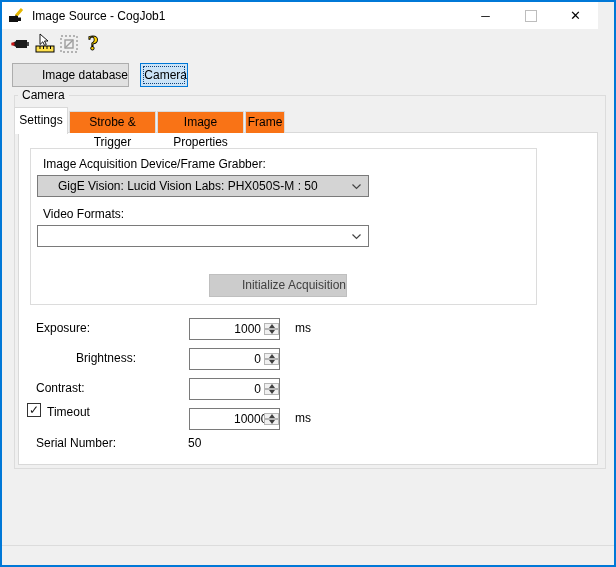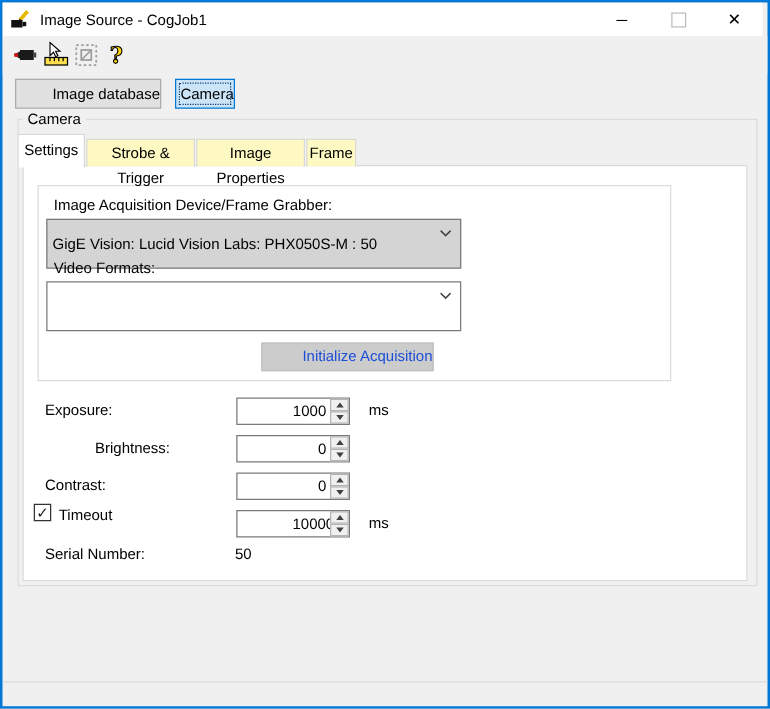--- a/index.html
+++ b/index.html
@@ -2,53 +2,53 @@
 <html><head>
 <meta charset="utf-8">
 <style>
   html,body{margin:0;padding:0;background:#c8c8c8;}
   .window{
     position:relative;width:616px;height:567px;box-sizing:border-box;
     border:2px solid #0078d7;background:#f0f0f0;overflow:hidden;
     font-family:"Liberation Sans",sans-serif;font-size:12px;color:#000;
   }
   
-  .titlebar{position:absolute;left:0;top:0;right:4px;height:27px;background:#fff;display:flex;align-items:center;}
+  .titlebar{position:absolute;left:0;top:0;right:16px;height:27px;background:#fff;display:flex;align-items:center;}
   .title-icon{width:17px;height:17px;margin-left:6px;flex:0 0 auto;}
   .title-text{margin-left:7px;font-size:12px;white-space:nowrap;}
   .win-controls{position:absolute;right:0;top:0;height:27px;display:flex;}
   .win-btn{width:45px;height:27px;display:flex;align-items:center;justify-content:center;color:#000;font-size:12px;}
   .max-square{width:10px;height:10px;border:1px solid #bdbdbd;display:block;}
   .close-glyph{font-size:13px;}
   
   .toolbar{position:absolute;left:0;top:27px;right:0;height:30px;background:#f0f0f0;}
   .tool-btn{position:absolute;top:30px;width:24px;height:24px;display:flex;align-items:center;justify-content:center;}
   
   .btn{box-sizing:border-box;text-align:right;}
   .btn-imagedb{position:absolute;left:10px;top:61px;width:117px;height:24px;line-height:22px;background:#e1e1e1;border:1px solid #adadad;}
   .btn-camera{position:absolute;left:138px;top:61px;width:48px;height:24px;line-height:22px;background:#cce4f7;border:1px solid #0078d7;}
   .focus-rect{position:absolute;left:2px;top:2px;right:2px;bottom:2px;border:1px dotted #10427a;pointer-events:none;}
   
   .groupbox{position:absolute;left:12px;top:93px;width:592px;height:374px;border:1px solid #dcdcdc;box-sizing:border-box;}
   .group-label{position:absolute;left:16px;top:86px;background:#f0f0f0;padding:0 4px;z-index:4;}
   .bottom-divider{position:absolute;left:0;right:0;top:543px;border-top:1px solid #dcdcdc;}
   
-  .tab{position:absolute;box-sizing:border-box;text-align:center;border:1px solid #d9d9d9;border-bottom:none;background:#fef9c3;top:109px;height:22px;line-height:20px;z-index:2;}
+  .tab{position:absolute;box-sizing:border-box;text-align:center;border:1px solid #d9d9d9;border-bottom:none;background:#f97316;top:109px;height:22px;line-height:20px;z-index:2;}
   .tab.active{top:105px;height:27px;line-height:25px;background:#fff;z-index:5;}
   .tabpage{position:absolute;left:16px;top:130px;width:580px;height:333px;background:#fff;border:1px solid #d9d9d9;box-sizing:border-box;z-index:1;}
   
   .inner-frame{position:absolute;left:11px;top:15px;width:507px;height:157px;border:1px solid #dcdcdc;box-sizing:border-box;}
   .lbl{position:absolute;white-space:nowrap;}
-  .combo{position:absolute;height:40px;box-sizing:border-box;border:1px solid #7a7a7a;display:flex;align-items:center;padding-left:4px;}
+  .combo{position:absolute;height:22px;box-sizing:border-box;border:1px solid #7a7a7a;display:flex;align-items:center;padding-left:20px;}
   .combo.gray{background:#d4d4d4;}
   .combo.white{background:#fff;}
   .combo .chev{position:absolute;right:7px;top:8px;}
-  .btn-init{position:absolute;left:178px;top:125px;width:138px;height:23px;line-height:21px;background:#cccccc;border:1px solid #bfbfbf;color:#1d4ed8;}
-  
-  .spinner{position:absolute;left:170px;width:91px;height:22px;box-sizing:border-box;border:1px solid #7a7a7a;background:#fff;display:flex;}
+  .btn-init{position:absolute;left:178px;top:125px;width:138px;height:23px;line-height:21px;background:#cccccc;border:1px solid #bfbfbf;color:#404040;}
+  
+  .spinner{position:absolute;left:170px;width:91px;height:22px;box-sizing:border-box;border:1px solid #7a7a7a;background:#fff;display:flex;align-items:center;}
   .spin-value{flex:1;text-align:right;line-height:20px;padding-right:3px;overflow:hidden;}
   .spin-col{width:15px;display:flex;flex-direction:column;}
   .spin-btn{flex:1;box-sizing:border-box;border:1px solid #b4b4b4;background:#f0f0f0;display:flex;align-items:center;justify-content:center;}
   .tri-up{width:0;height:0;border-left:3px solid transparent;border-right:3px solid transparent;border-bottom:4px solid #404040;}
   .tri-down{width:0;height:0;border-left:3px solid transparent;border-right:3px solid transparent;border-top:4px solid #404040;}
   
   .checkbox{position:absolute;left:8px;top:270px;width:14px;height:14px;box-sizing:border-box;border:1px solid #333;background:#fff;display:flex;align-items:center;justify-content:center;font-size:12px;line-height:12px;color:#1a1a1a;}
 </style>
 </head>
 <body>

